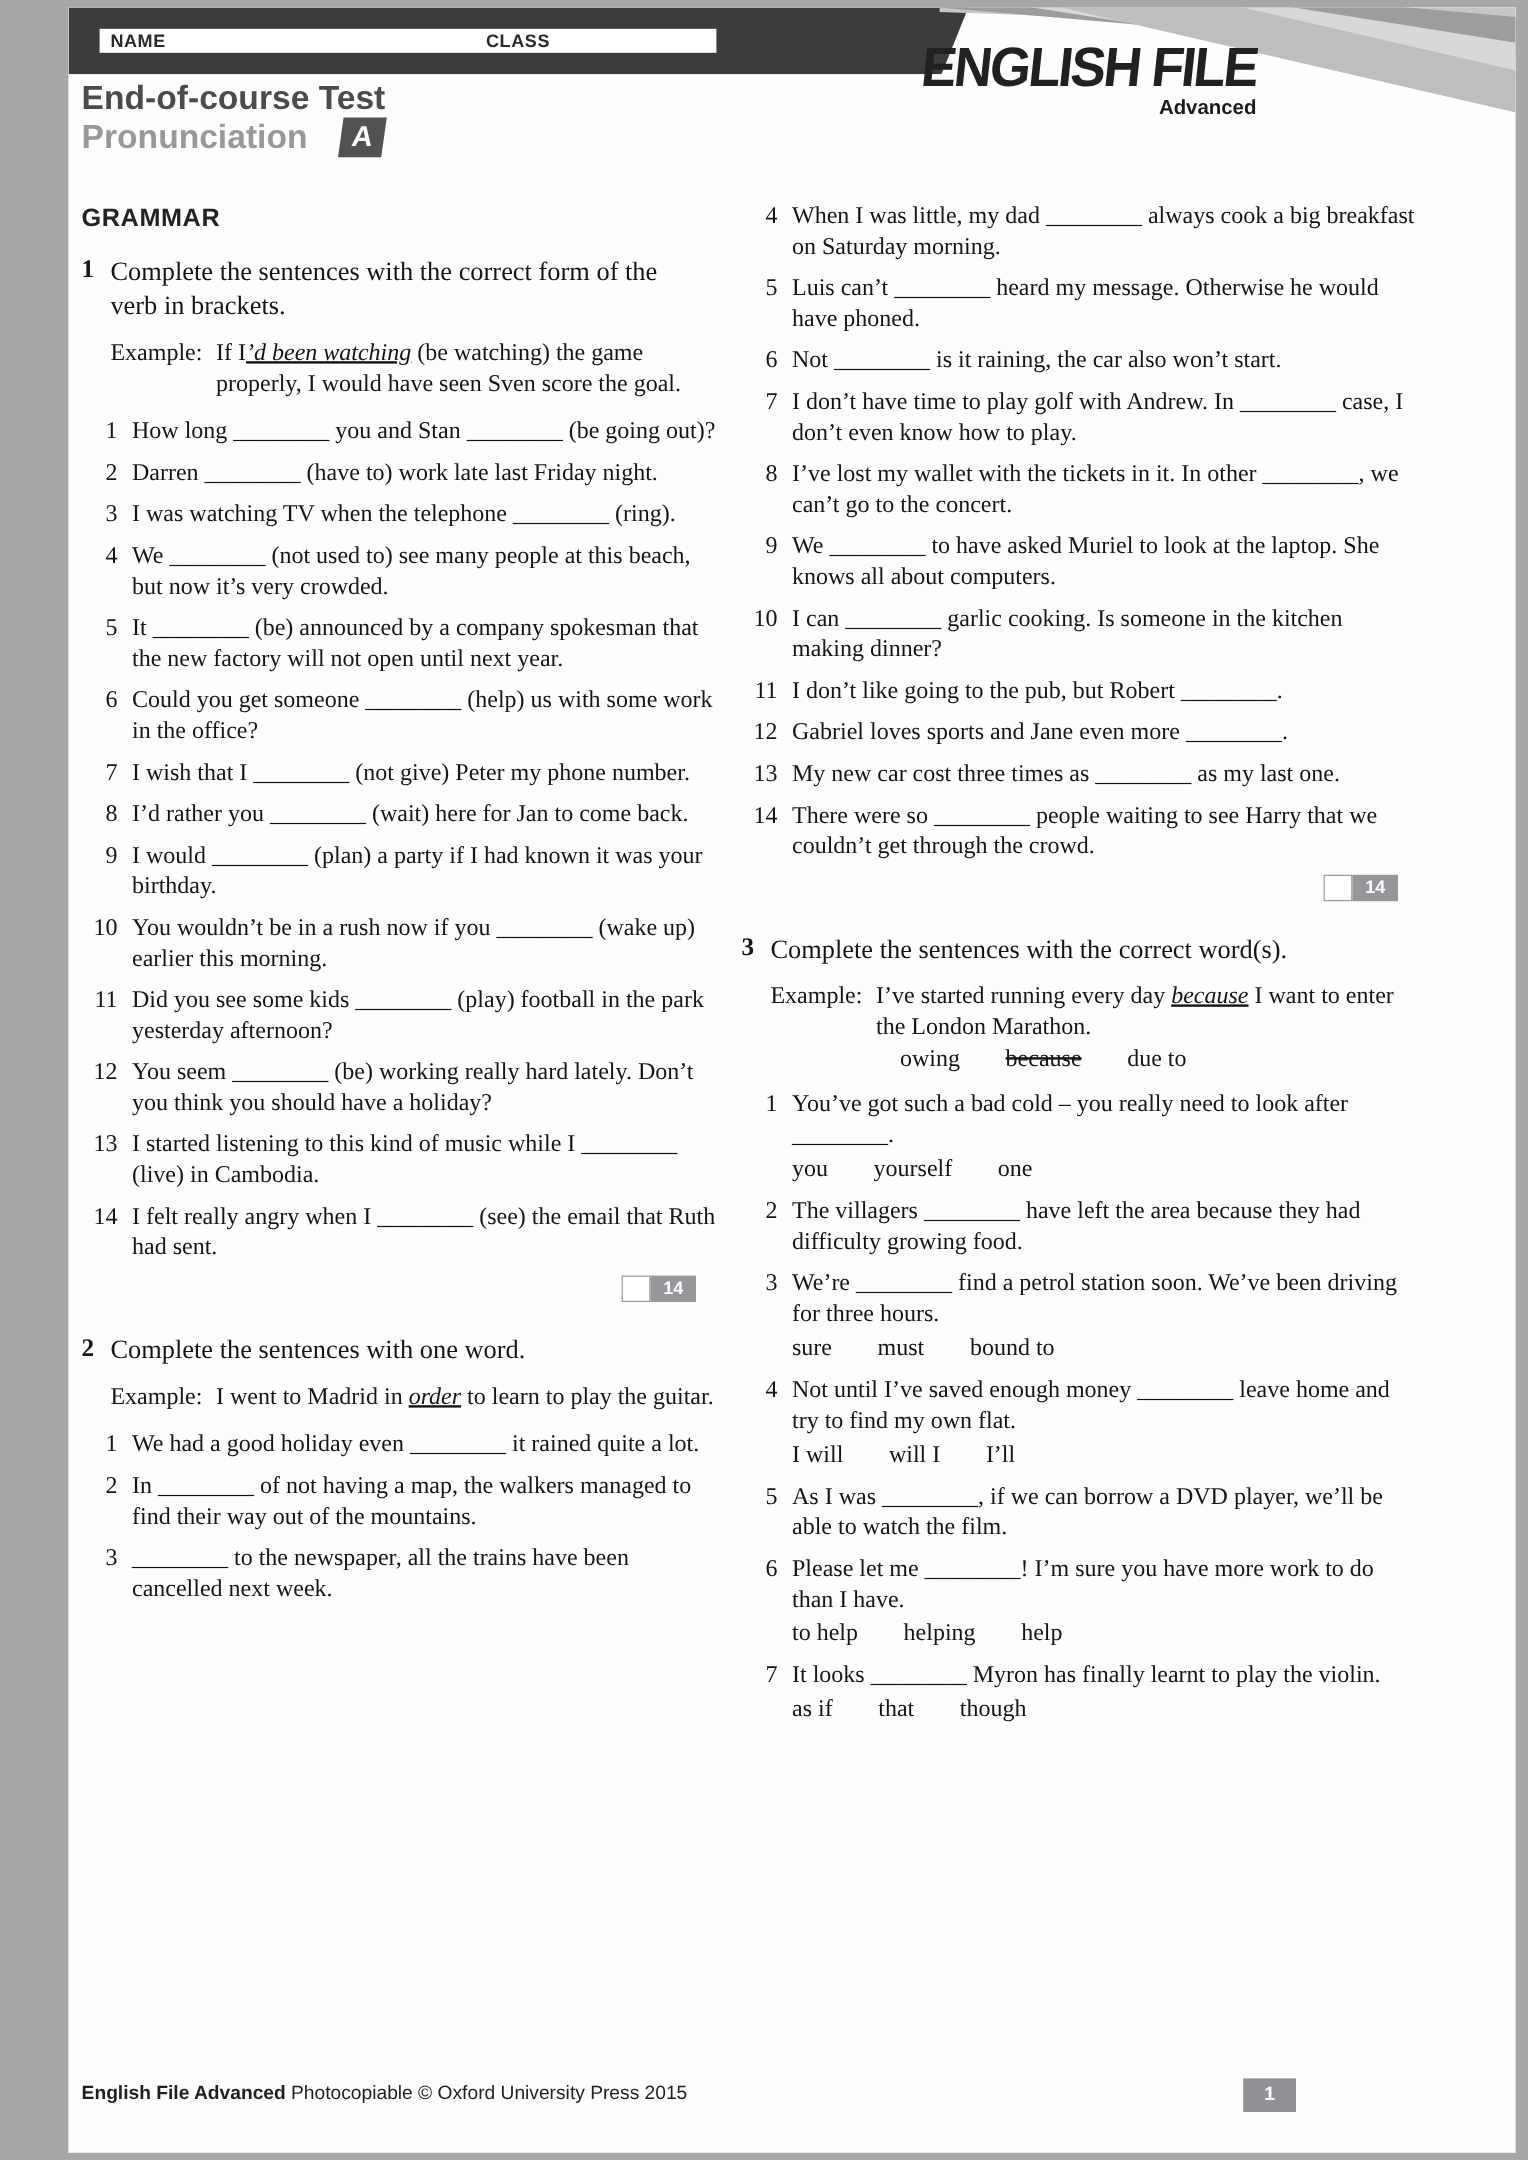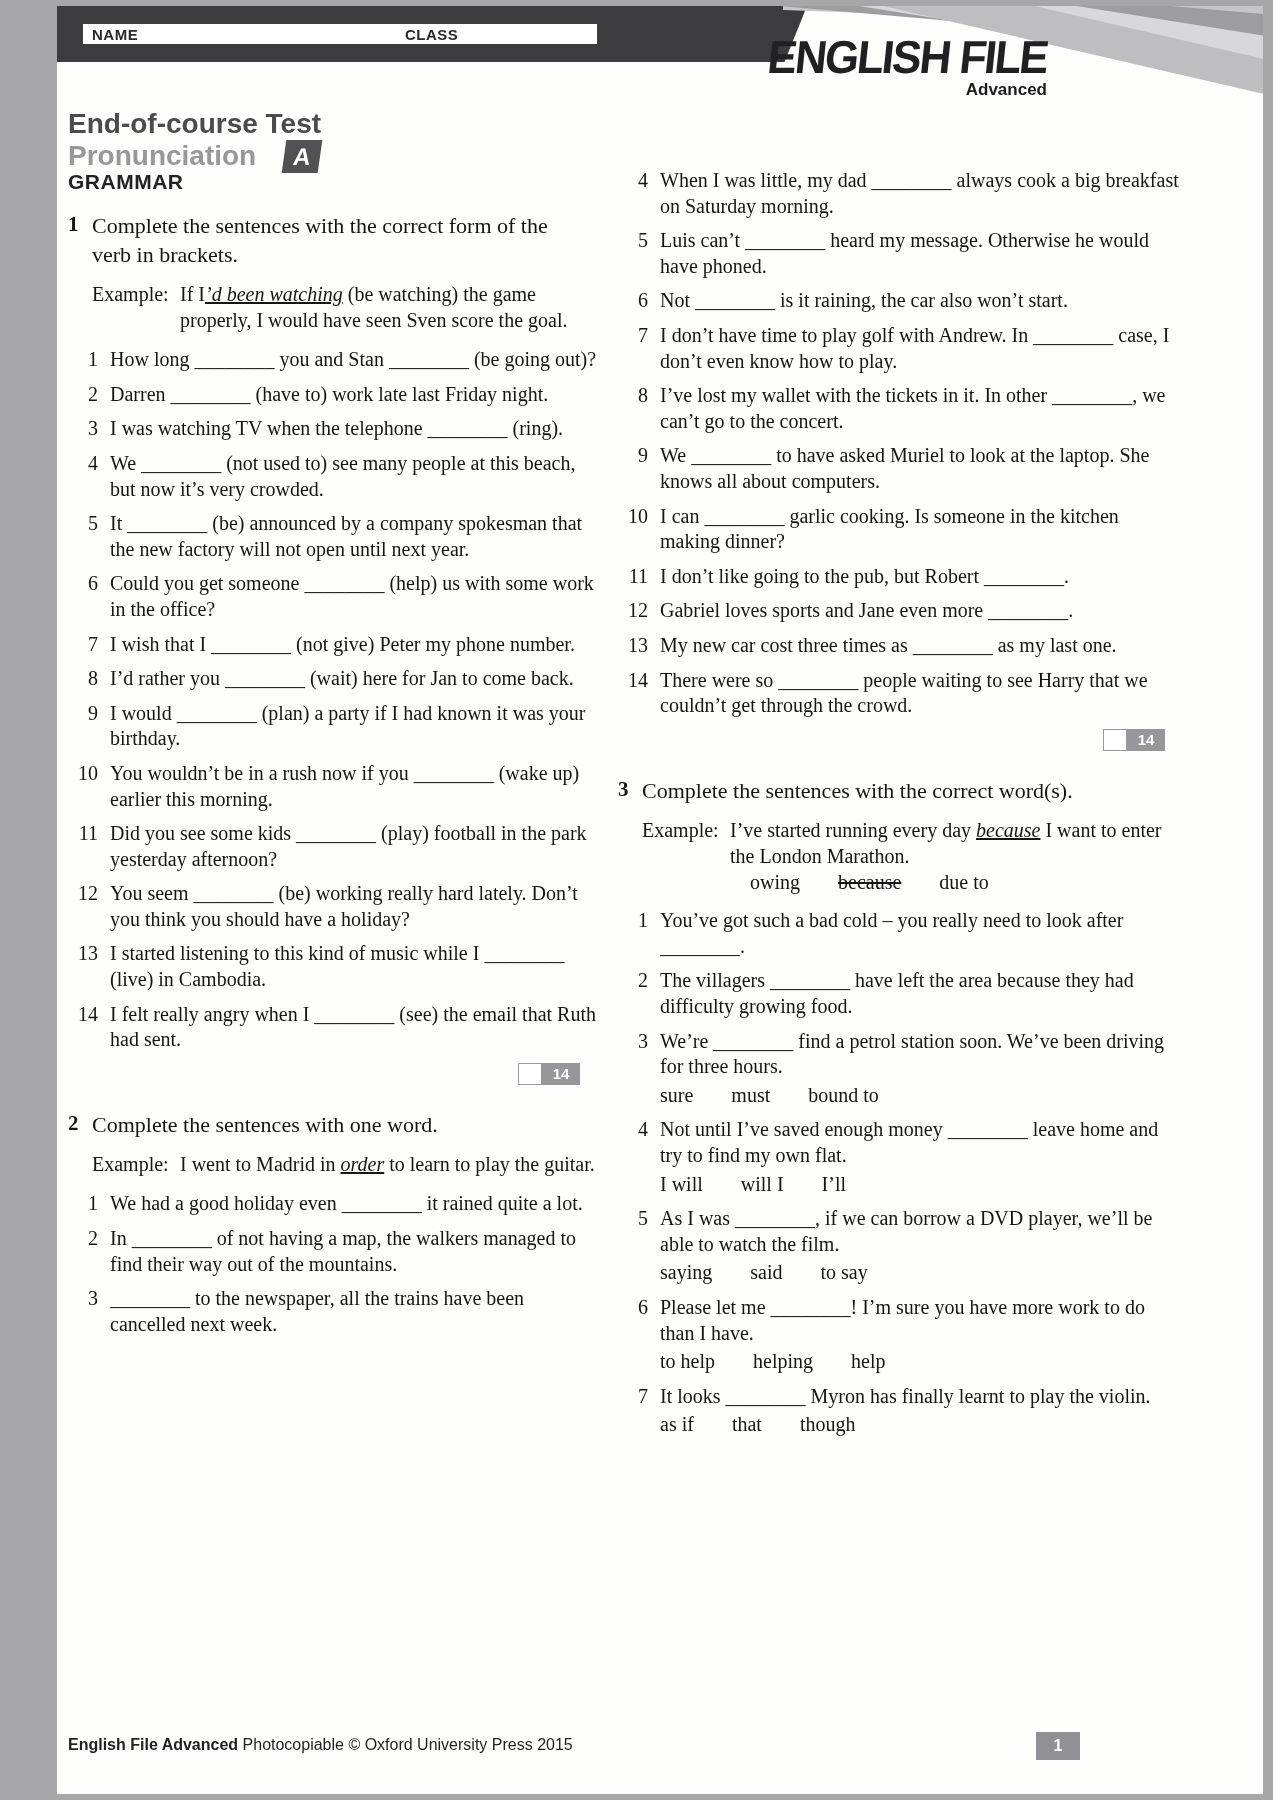--- a/index.html
+++ b/index.html
@@ -35,21 +35,21 @@
     font-family:"Liberation Sans", sans-serif; font-size:15px; font-weight:bold;
     letter-spacing:.5px; color:#2a2a2c;
   }
   .nc-name { padding-left:9px; width:322px; }
   .brand { position:absolute; right:216px; top:26px; text-align:right; z-index:3; font-family:"Liberation Sans", sans-serif; }
   .brand-text {
     font-weight:bold; font-size:44px; letter-spacing:-2px; color:#212123;
     transform:skewX(-6deg) scaleY(1.05); transform-origin:right center; white-space:nowrap;
   }
   .brand-level { font-weight:bold; font-size:17px; color:#1b1b1d; margin-top:-2px; }
-  .title-block { position:absolute; left:11px; top:60px; z-index:2; font-family:"Liberation Sans", sans-serif; font-weight:bold;margin-top:42px; }
+  .title-block { position:absolute; left:11px; top:60px; z-index:2; font-family:"Liberation Sans", sans-serif; font-weight:bold; }
   .title-line { display:flex; align-items:center; gap:28px; font-size:28px; line-height:1.14; }
   .t-dark { color:#4b4b4d; }
   .t-gray { color:#98989b; }
   .badge {
     width:36px; height:33px; background:#525254; color:#ffffff;
     display:inline-flex; align-items:center; justify-content:center;
     font-size:24px; transform:skewX(-8deg);
   }
 
   
@@ -297,20 +297,25 @@
         <div class="opts example-opts">
           <span class="opt">owing</span>
           <span class="opt struck">because</span>
           <span class="opt">due to</span>
         </div>
         <ol class="items">
             <li class="item">
               <span class="inum">1</span>
               <span class="ibody">
                 <span class="sent">You’ve got such a bad cold – you really need to look after ________.</span>
+                <span class="opts">
+                  <span class="opt">you</span>
+                  <span class="opt">yourself</span>
+                  <span class="opt">one</span>
+                </span>
               </span>
             </li>
             <li class="item">
               <span class="inum">2</span>
               <span class="ibody">
                 <span class="sent">The villagers ________ have left the area because they had difficulty growing food.</span>
               </span>
             </li>
             <li class="item">
               <span class="inum">3</span>
@@ -331,25 +336,20 @@
                   <span class="opt">I will</span>
                   <span class="opt">will I</span>
                   <span class="opt">I’ll</span>
                 </span>
               </span>
             </li>
             <li class="item">
               <span class="inum">5</span>
               <span class="ibody">
                 <span class="sent">As I was ________, if we can borrow a DVD player, we’ll be able to watch the film.</span>
-                <span class="opts">
-                  <span class="opt">saying</span>
-                  <span class="opt">said</span>
-                  <span class="opt">to say</span>
-                </span>
               </span>
             </li>
             <li class="item">
               <span class="inum">6</span>
               <span class="ibody">
                 <span class="sent">Please let me ________! I’m sure you have more work to do than I have.</span>
                 <span class="opts">
                   <span class="opt">to help</span>
                   <span class="opt">helping</span>
                   <span class="opt">help</span>

